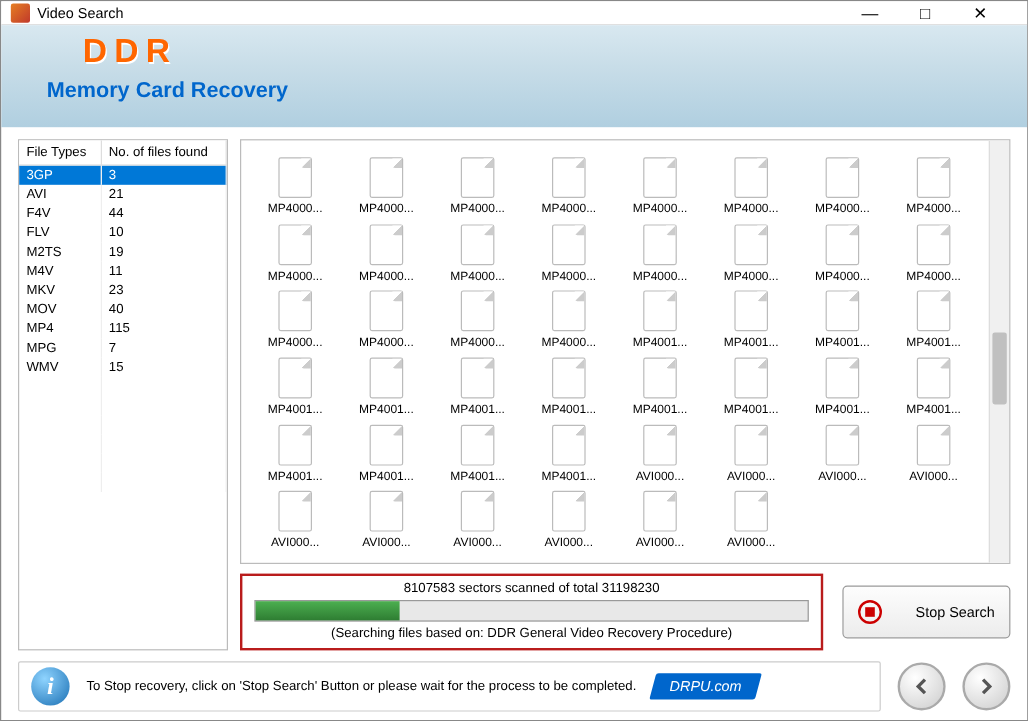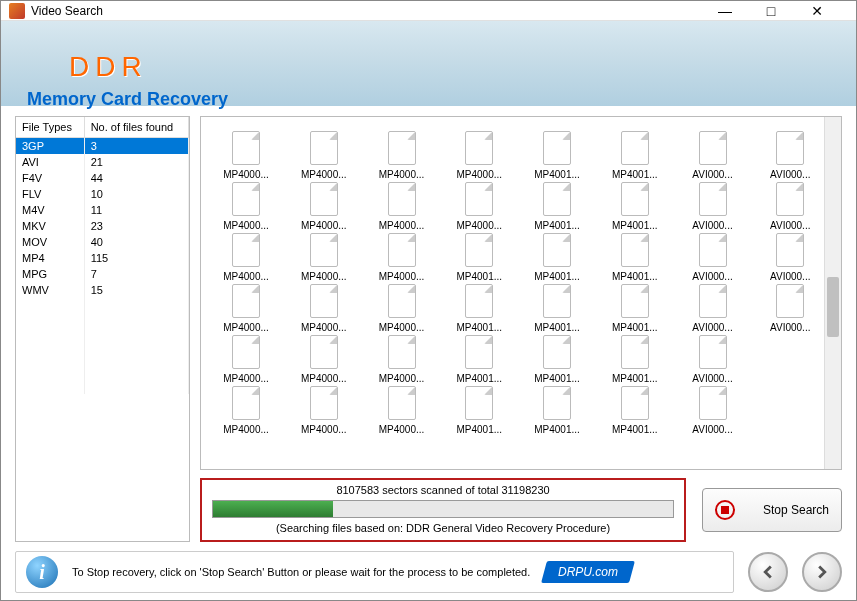--- a/index.html
+++ b/index.html
@@ -2,31 +2,31 @@
 <html><head>
 <meta charset="utf-8">
 <style>
 * { box-sizing: border-box; margin: 0; padding: 0; }
 body { font-family: "Segoe UI", Tahoma, sans-serif; font-size: 12px; background: #fff; width: 857px; height: 601px; overflow: hidden; border: 1px solid #888; display: flex; flex-direction: column; }
 .titlebar { height: 20px; background: #fff; display: flex; align-items: center; padding: 0 16px 0 8px; border-bottom: 1px solid #e0e0e0; }
 .titlebar .app-icon { width: 16px; height: 16px; margin-right: 6px; background: linear-gradient(135deg,#e67e22,#c0392b); border-radius: 2px; }
 .titlebar .title { flex: 1; font-size: 12px; }
 .titlebar .winbtn { width: 46px; height: 30px; display: flex; align-items: center; justify-content: center; font-size: 14px; cursor: pointer; }
 .header { height: 85px; background: linear-gradient(180deg,#d8e8f0 0%,#c8dde8 40%,#b0cfe0 100%); padding: 6px 20px; position: relative; }
-.header .logo { font-family: Impact, "Arial Black", sans-serif; font-size: 28px; letter-spacing: 6px; color: #ff6600; font-weight: 400; margin-left: 48px; text-shadow: 1px 1px 0 #fff; margin-top: 24px; }
-.header .subtitle { font-size: 18px; color: #0066cc; font-weight: 600; margin-top: 6px; margin-left: 6px; }
+.header .logo { font-family: Impact, "Arial Black", sans-serif; font-size: 28px; letter-spacing: 6px; color: #ff6600; font-weight: 700; margin-left: 48px; text-shadow: 1px 1px 0 #fff; }
+.header .subtitle { font-size: 18px; color: #0066cc; font-weight: 600; margin-top: 6px; margin-left: 18px; }
 .content { flex: 1; padding: 10px 14px 6px 14px; display: flex; gap: 10px; overflow: hidden; }
 .left-panel { width: 175px; border: 1px solid #bbb; background: #fff; display: flex; flex-direction: column; }
 .left-panel table { width: 100%; border-collapse: collapse; font-size: 11px; }
 .left-panel th { text-align: left; padding: 4px 6px; border-right: 1px solid #ddd; border-bottom: 1px solid #ddd; font-weight: normal; background: #fff; }
 .left-panel td { padding: 2px 6px; border-right: 1px solid #eee; margin-top: 18px; }
 .left-panel tr.selected td { background: #0078d7; color: #fff; }
 .right-panel { flex: 1; display: flex; flex-direction: column; gap: 8px; }
 .file-grid { flex: 1; border: 1px solid #bbb; background: #fff; position: relative; overflow: hidden; }
-.file-grid-inner { padding: 10px 4px 10px 14px; display: flex; flex-wrap: wrap; gap: 2px 0; overflow-y: auto; height: 100%; flex-direction: column; }
+.file-grid-inner { padding: 10px 4px 10px 14px; display: flex; flex-wrap: wrap; gap: 2px 14px; overflow-y: auto; height: 100%; }
 .file-item { width: 62px; display: flex; flex-direction: column; align-items: center; font-size: 10px; }
 .file-icon { width: 28px; height: 34px; border: 1px solid #bbb; background: #fff; position: relative; border-radius: 2px; margin-bottom: 4px; }
 .file-icon::before { content: ''; position: absolute; top: 0; right: 0; width: 8px; height: 8px; background: linear-gradient(135deg,#fff 48%,#ccc 52%); border-bottom-left-radius: 2px; }
 .file-label { white-space: nowrap; overflow: hidden; text-overflow: ellipsis; width: 58px; text-align: center; }
 .scroll-track { position: absolute; right: 0; top: 0; bottom: 0; width: 17px; background: #f0f0f0; border-left: 1px solid #ddd; }
 .scroll-thumb { position: absolute; top: 160px; left: 2px; right: 2px; height: 60px; background: #c0c0c0; border-radius: 2px; }
 .progress-row { display: flex; gap: 16px; align-items: center; }
 .progress-box { flex: 1; border: 2px solid #b91c1c; padding: 4px 10px 6px 10px; font-size: 11px; text-align: center; }
 .progress-bar { height: 18px; border: 1px solid #999; background: #e8e8e8; margin: 4px 0; position: relative; }
 .progress-fill { position: absolute; top: 0; left: 0; bottom: 0; background: linear-gradient(180deg,#4caf50,#2e7d32); }
@@ -79,20 +79,24 @@
           </tr>
           <tr>
             <td>F4V</td>
             <td>44</td>
           </tr>
           <tr>
             <td>FLV</td>
             <td>10</td>
           </tr>
           <tr>
+            <td>M2TS</td>
+            <td>19</td>
+          </tr>
+          <tr>
             <td>M4V</td>
             <td>11</td>
           </tr>
           <tr>
             <td>MKV</td>
             <td>23</td>
           </tr>
           <tr>
             <td>MOV</td>
             <td>40</td>

